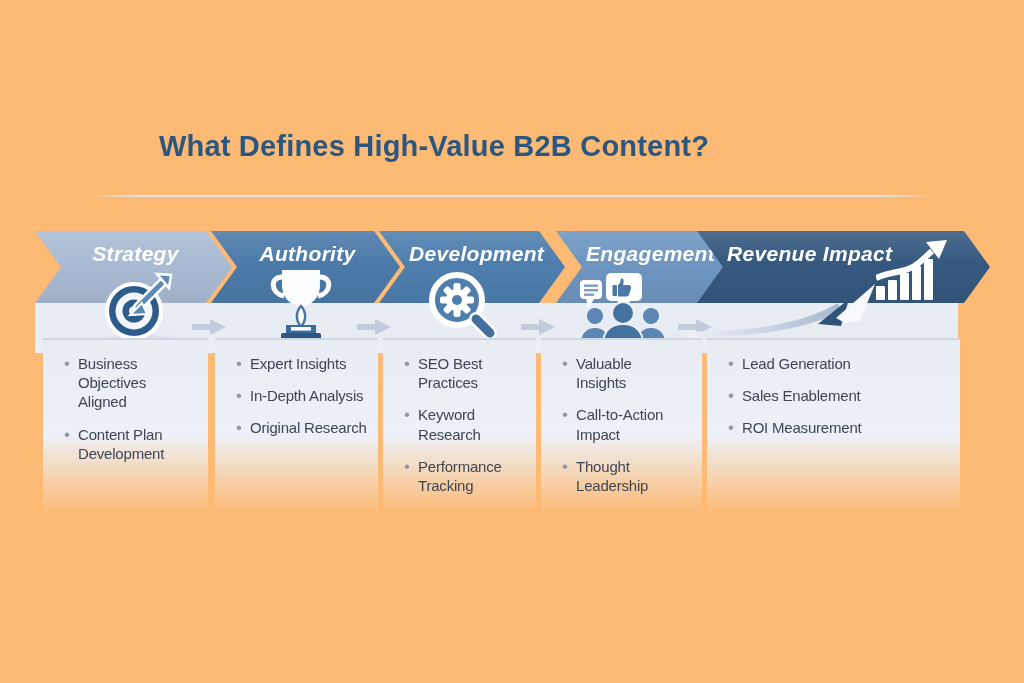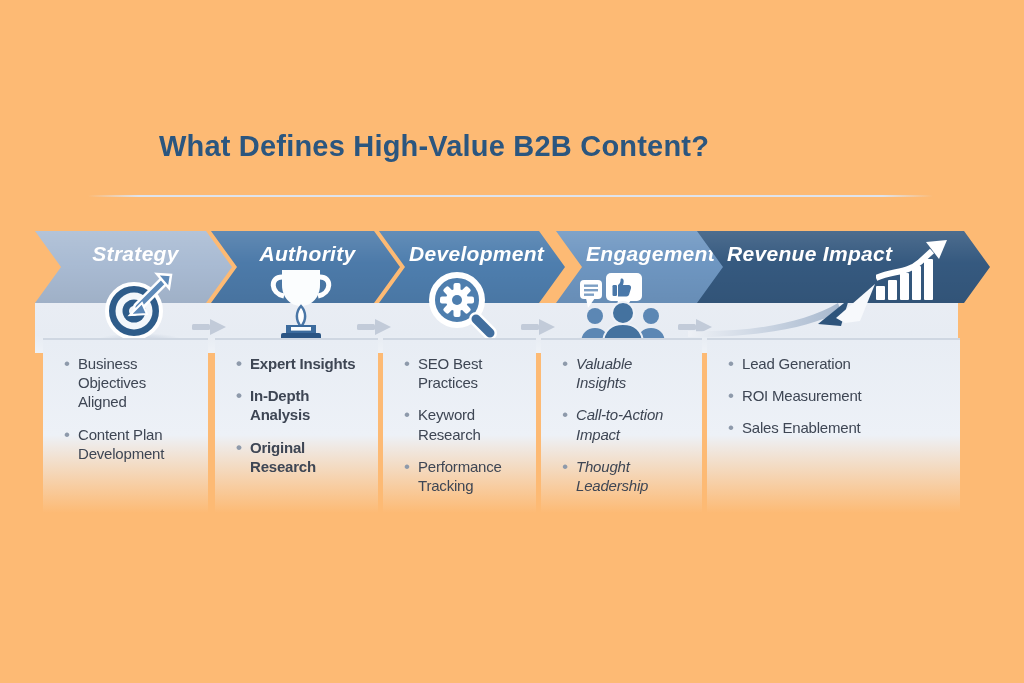--- a/index.html
+++ b/index.html
@@ -57,23 +57,23 @@
   }
   .panel li{
     position:relative;padding-left:15px;margin-bottom:13px;
     font-size:15px;line-height:1.28;letter-spacing:-0.2px;color:#3e4654;
   }
   .panel li::before{
     content:"\2022";position:absolute;left:1px;top:-1px;
     color:#8e9aab;font-size:17px;
   }
   .panel-0{left:43px;width:165px;}  .panel-0 ul{width:132px;}
-  .panel-1{left:215px;width:163px;font-weight:bold;} .panel-1 ul{width:133px;}
+  .panel-1{left:215px;width:163px;} .panel-1 ul{width:133px;}
   .panel-2{left:383px;width:153px;} .panel-2 ul{width:119px;}
-  .panel-3{left:541px;width:161px;} .panel-3 ul{width:118px;font-style:italic;}
+  .panel-3{left:541px;width:161px;} .panel-3 ul{width:118px;}
   .panel-4{left:707px;width:253px;} .panel-4 ul{width:220px;}
 </style>
 </head>
 <body>
 
 <div class="page">
 
   <h1 class="title">What Defines High-Value B2B Content?</h1>
   <div class="divider"></div>
 
@@ -247,18 +247,18 @@
   <div class="panel panel-3">
     <ul>
       <li>Valuable Insights</li>
       <li>Call-to-Action Impact</li>
       <li>Thought Leadership</li>
     </ul>
   </div>
   <div class="panel panel-4">
     <ul>
       <li>Lead Generation</li>
+      <li>Sales Enablement</li>
       <li>ROI Measurement</li>
-      <li>Sales Enablement</li>
     </ul>
   </div>
 
 </div>
 
 </body></html>

